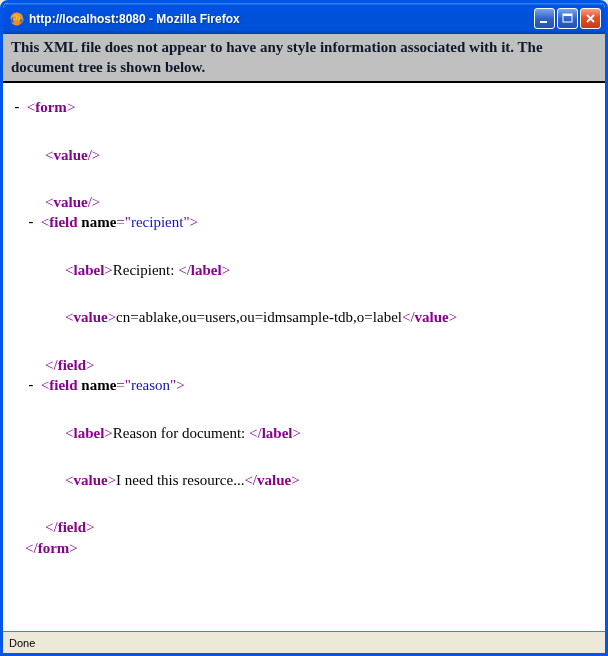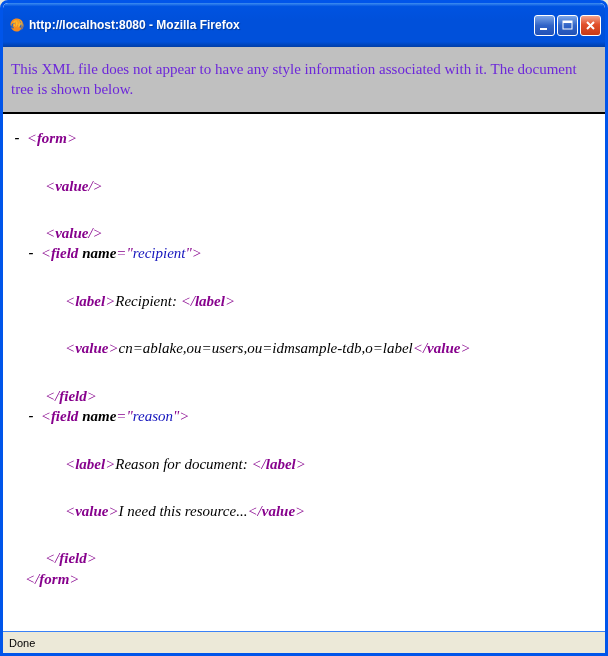--- a/index.html
+++ b/index.html
@@ -16,21 +16,21 @@
     width: 608px;
     height: 656px;
     background: #fff;
     border: 3px solid #0055ea;
     border-radius: 8px 8px 0 0;
     display: flex;
     flex-direction: column;
     overflow: hidden;
   }
   .titlebar {
-    height: 44px;
+    height: 31px;
     background: linear-gradient(to bottom, #3c8cf0 0%, #0053e1 8%, #0050da 40%, #0050da 88%, #003ea8 100%);
     display: flex;
     align-items: center;
     padding: 0 4px 0 6px;
     color: #fff;
     font-size: 12px;
     font-weight: bold;
     border-radius: 5px 5px 0 0;
     justify-content: space-between;
   }
@@ -60,38 +60,39 @@
   }
   .content-area {
     flex: 1;
     display: flex;
     flex-direction: column;
     background: #fff;
     overflow: hidden;
   }
   .notice {
     background: #c0c0c0;
-    color: #6d28d9;
+    color: #0f172a;
     font-family: "Times New Roman", serif;
     font-size: 15px;
-    padding: 12px 8px;
+    padding: 3px 8px;
     line-height: 1.35;
     border-bottom: 2px solid #000;
+    font-weight: bold;
   }
   .xml-tree {
     flex: 1;
     padding: 14px 8px 8px 8px;
     font-family: "Times New Roman", serif;
     font-size: 15px;
     color: #000;
     line-height: 1.35;
     overflow: auto;
     background: #fff;
   }
-  .line { white-space: nowrap; font-style: italic; }
+  .line { white-space: nowrap; }
   .expander {
     display: inline-block;
     width: 12px;
     text-align: center;
     color: #000;
     font-family: "Courier New", monospace;
     font-size: 14px;
     vertical-align: middle;
   }
   .indent0 { padding-left: 0px; }

